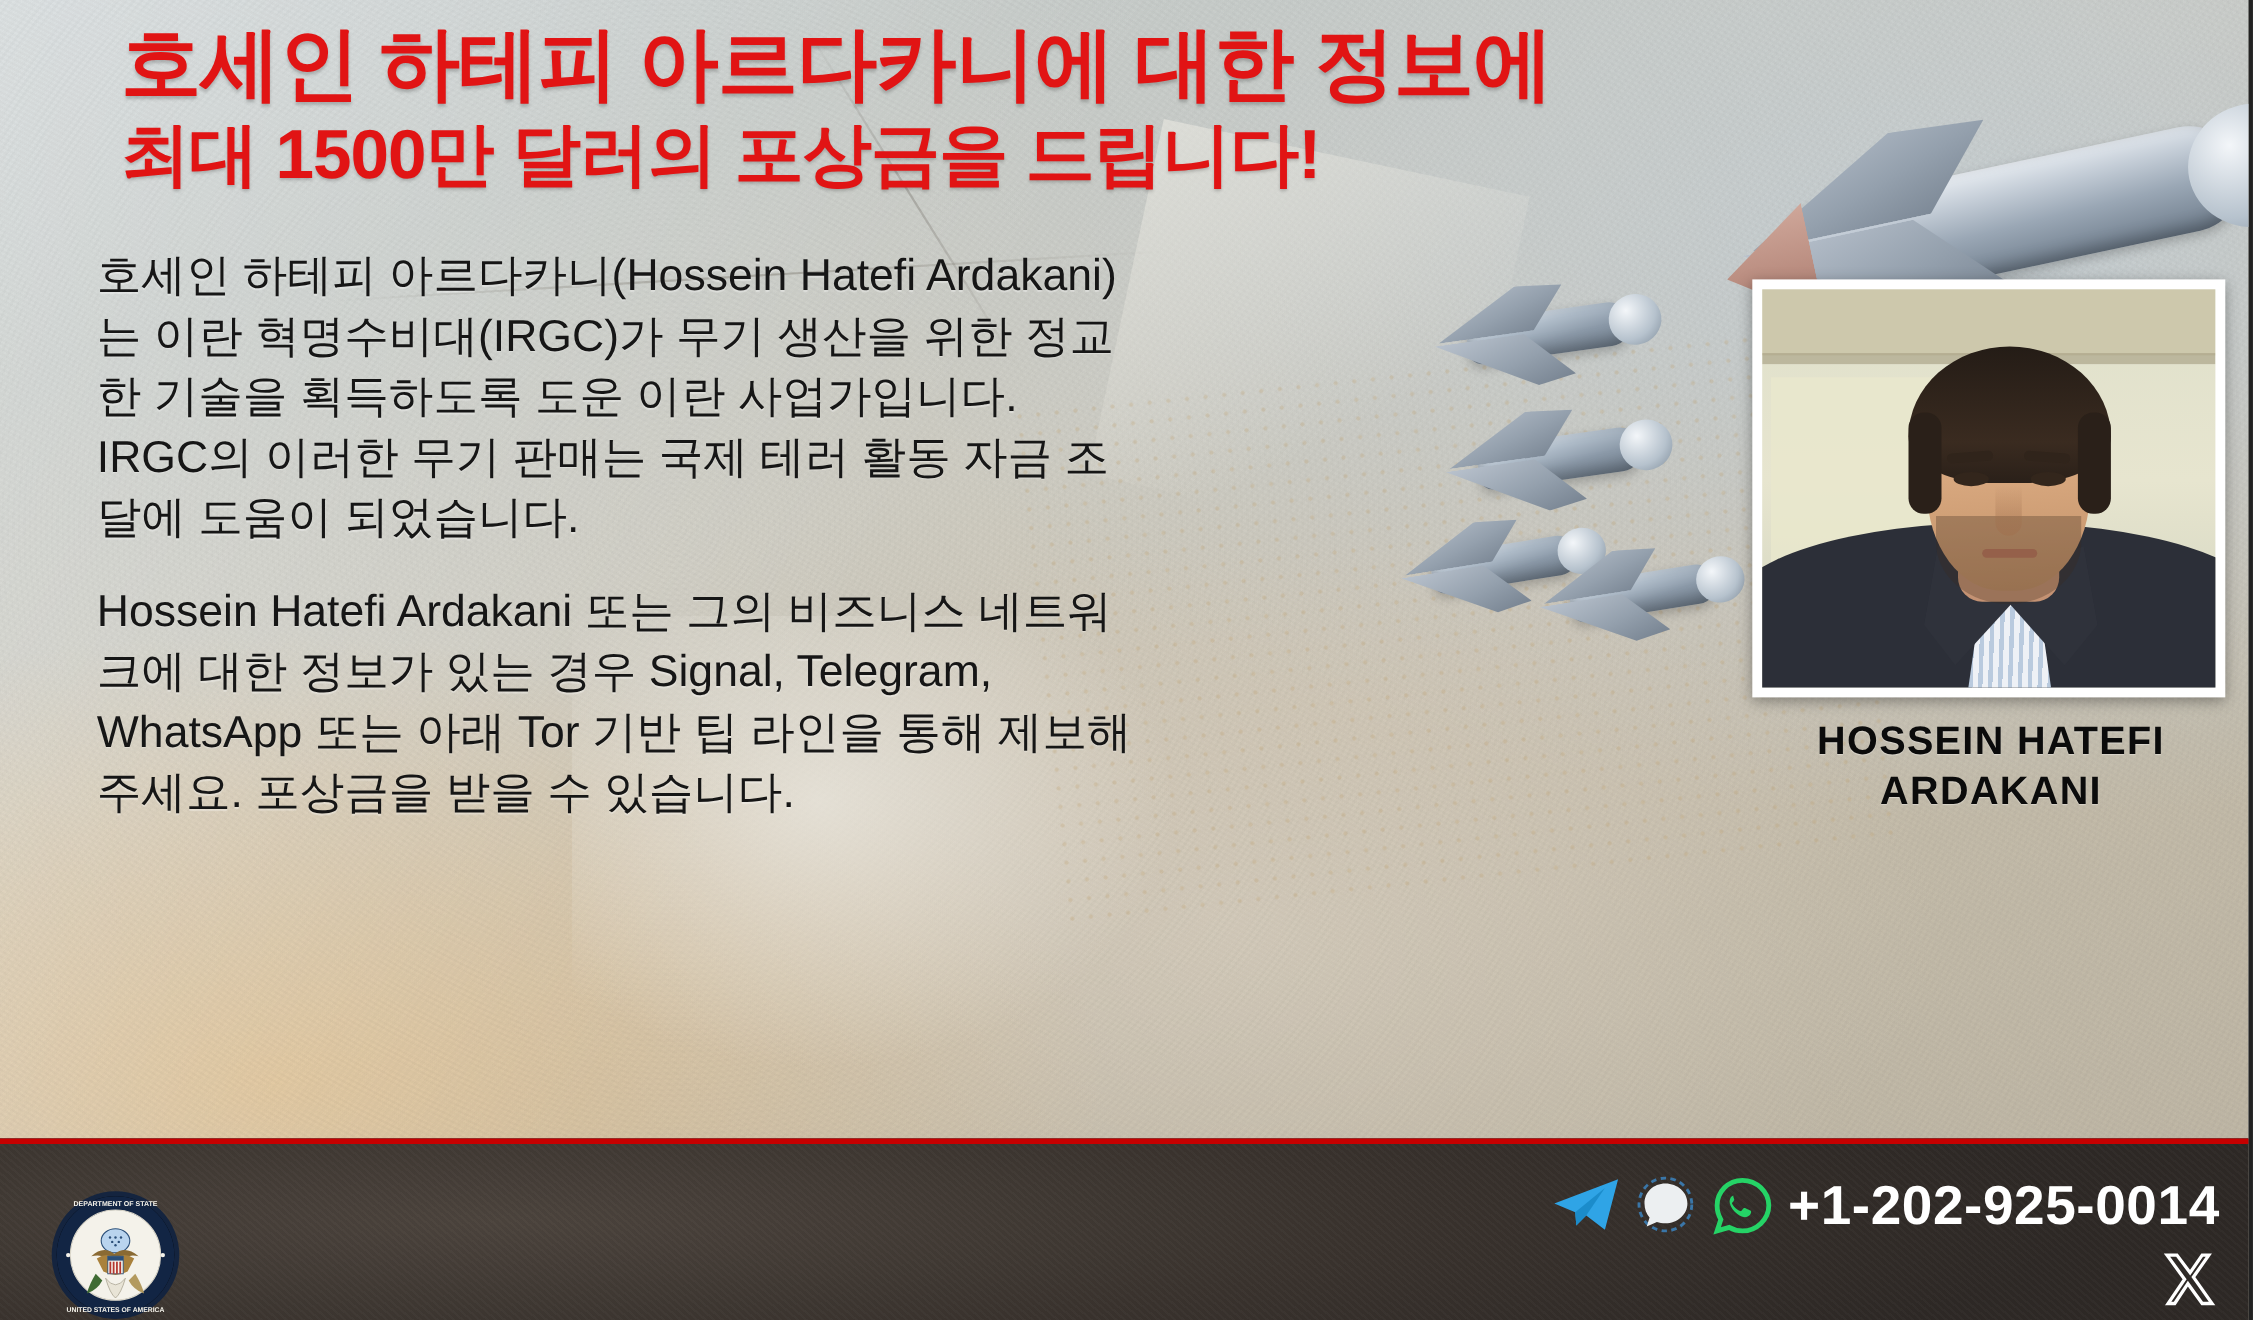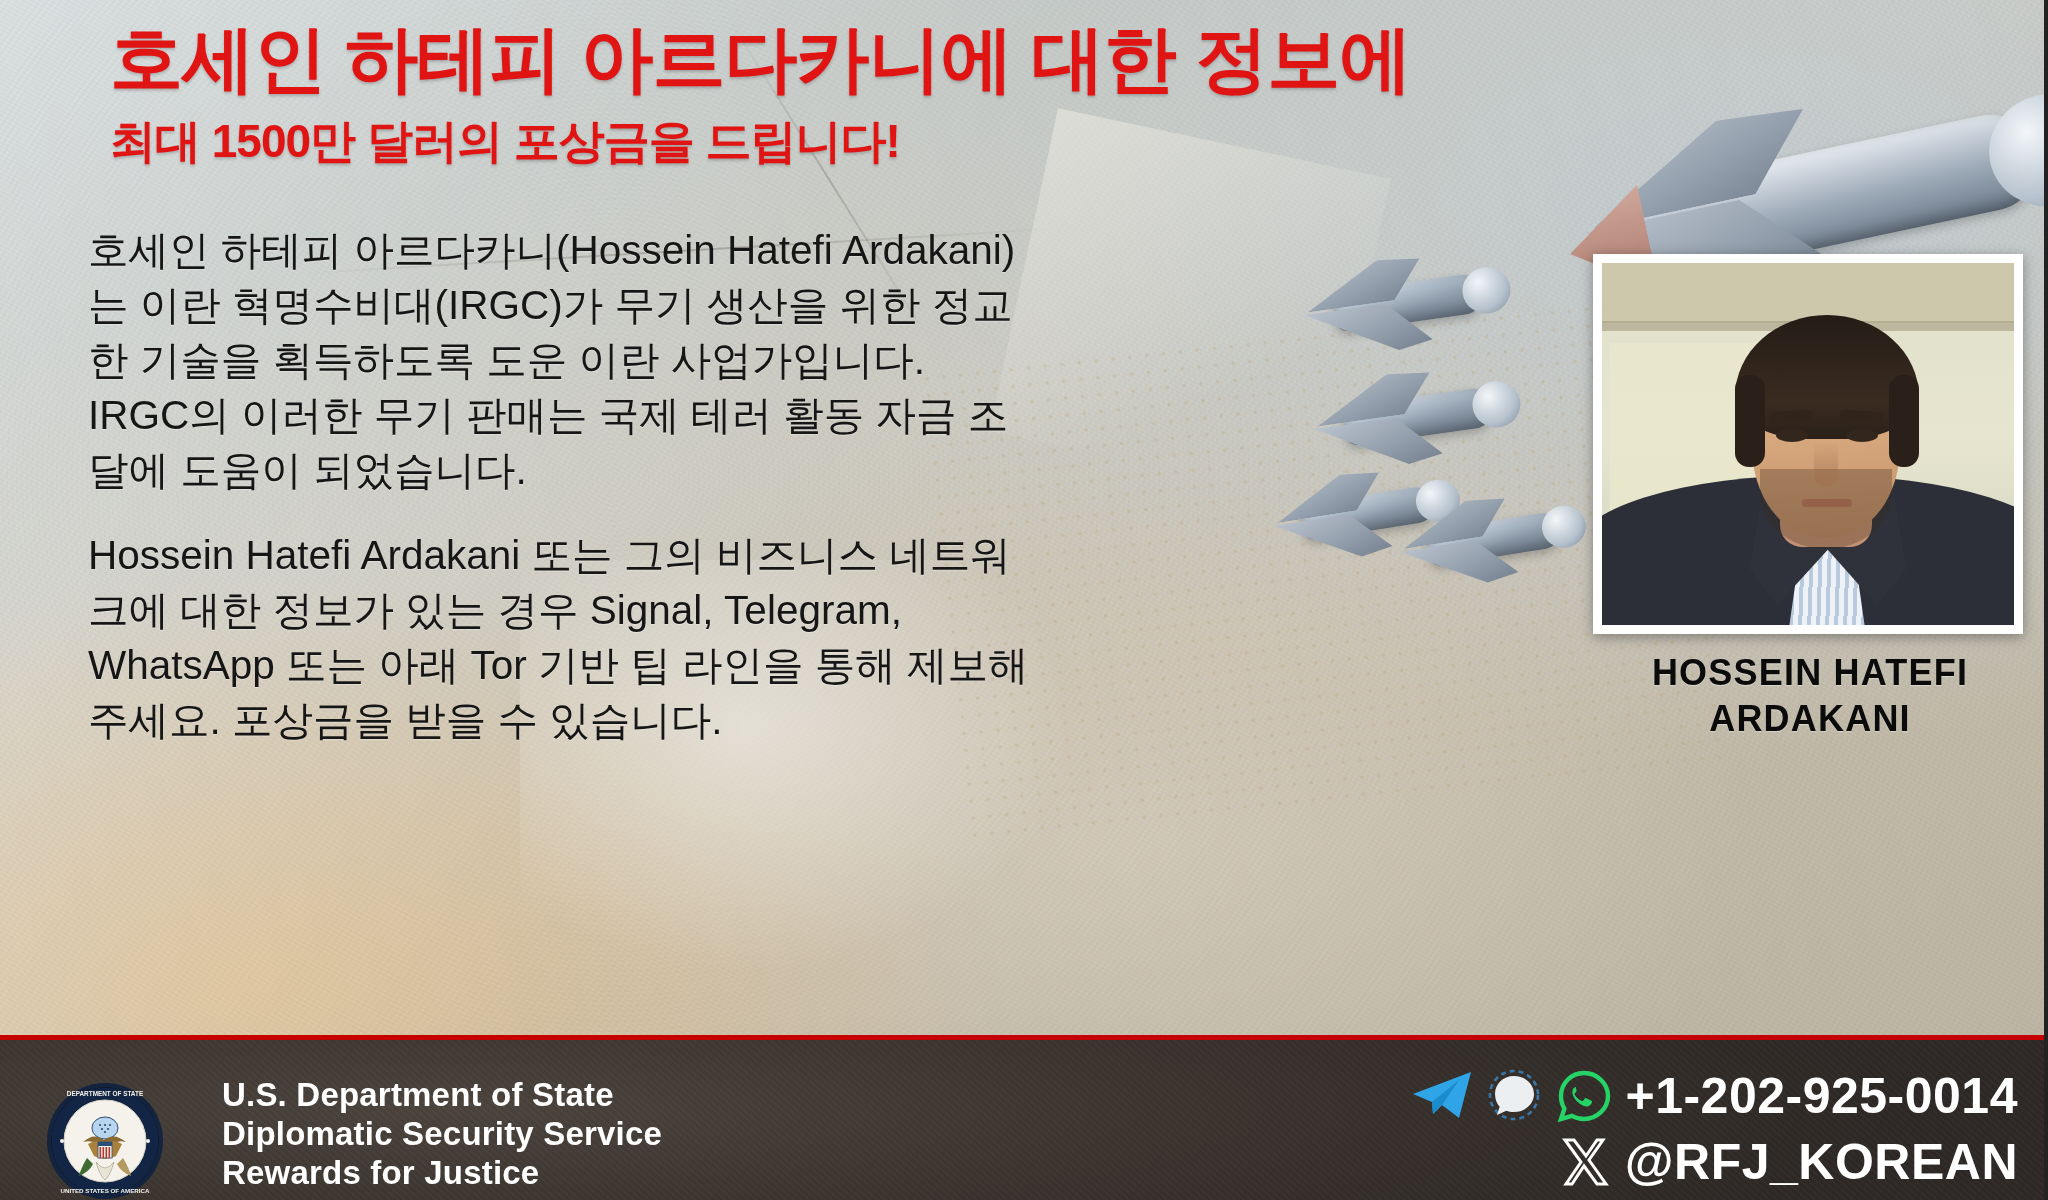--- a/index.html
+++ b/index.html
@@ -48,21 +48,21 @@
   .d-wing{position:absolute;background:linear-gradient(160deg,#b9c2cd 0%, #94a0ad 55%, #737f8d 100%);
     box-shadow:0 3px 8px rgba(0,0,0,.25);}
   .d-nose{position:absolute;border-radius:50%;
     background:radial-gradient(circle at 35% 30%, #f3f6f9, #b6c2cd 60%, #7d8b99);}
   .d-tail{position:absolute;background:linear-gradient(180deg,#cfa79a,#a8776a);}
 
   
   .headline{position:absolute;left:110px;top:16px;width:1500px;color:#e11414;
     font-weight:800;letter-spacing:-1px;text-shadow:0 2px 3px rgba(0,0,0,.20);}
   .hl1{font-size:73px;line-height:86px;white-space:nowrap;}
-  .hl2{font-size:46px;line-height:78px;white-space:nowrap;}
+  .hl2{font-size:63px;line-height:78px;white-space:nowrap;}
 
   
   .body-copy{position:absolute;left:88px;top:222px;width:945px;color:#161616;}
   .para{font-size:40.5px;line-height:55px;font-weight:400;margin:1px 0 30px 0;
     text-shadow:0 1px 1px rgba(255,255,255,.35);}
 
   
   .portrait-frame{position:absolute;left:1593px;top:254px;width:430px;height:380px;
     background:#fff;padding:9px;box-shadow:0 3px 12px rgba(0,0,0,.35);}
   .portrait{position:relative;width:100%;height:100%;overflow:hidden;
@@ -254,25 +254,20 @@
       <g fill="#f4f2ea" font-family="Liberation Sans, sans-serif" font-size="6.2" font-weight="bold">
         <text x="59" y="111" text-anchor="middle">UNITED STATES OF AMERICA</text>
       </g>
       <g fill="#f4f2ea">
         <circle cx="16" cy="59" r="2"></circle>
           <circle cx="102" cy="59" r="2"></circle>
       </g>
     </svg>
   </div>
 
-  <div class="dos-names">
-    <div>U.S. Department of State</div>
-    <div>Diplomatic Security Service</div>
-    <div>Rewards for Justice</div>
-  </div>
 
   <div class="contact">
     <div class="contact-row">
       <span class="icon">
         <svg width="62" height="54" viewBox="0 0 62 54" aria-hidden="true">
           <path d="M2 26 L60 4 L48 50 L31 37 L22 46 L21 34 Z" fill="#2fa4e6"></path>
           <path d="M21 34 L48 12 L31 37 L22 46 Z" fill="#1b8ccb"></path>
         </svg>
       </span>
       <span class="icon">
@@ -288,17 +283,16 @@
         </svg>
       </span>
       <span class="contact-text">+1-202-925-0014</span>
     </div>
     <div class="contact-row">
       <span class="icon">
         <svg width="56" height="56" viewBox="0 0 56 56" aria-hidden="true">
           <path d="M8 6 L24 28 L9 50 L15 50 L27 32 L40 50 L49 50 L32 26 L46 6 L40 6 L29 22 L17 6 Z" fill="none" stroke="#ffffff" stroke-width="3"></path>
         </svg>
       </span>
-      <span class="contact-text">@RFJ_KOREAN</span>
     </div>
   </div>
 
 </div>
 
 </body></html>

